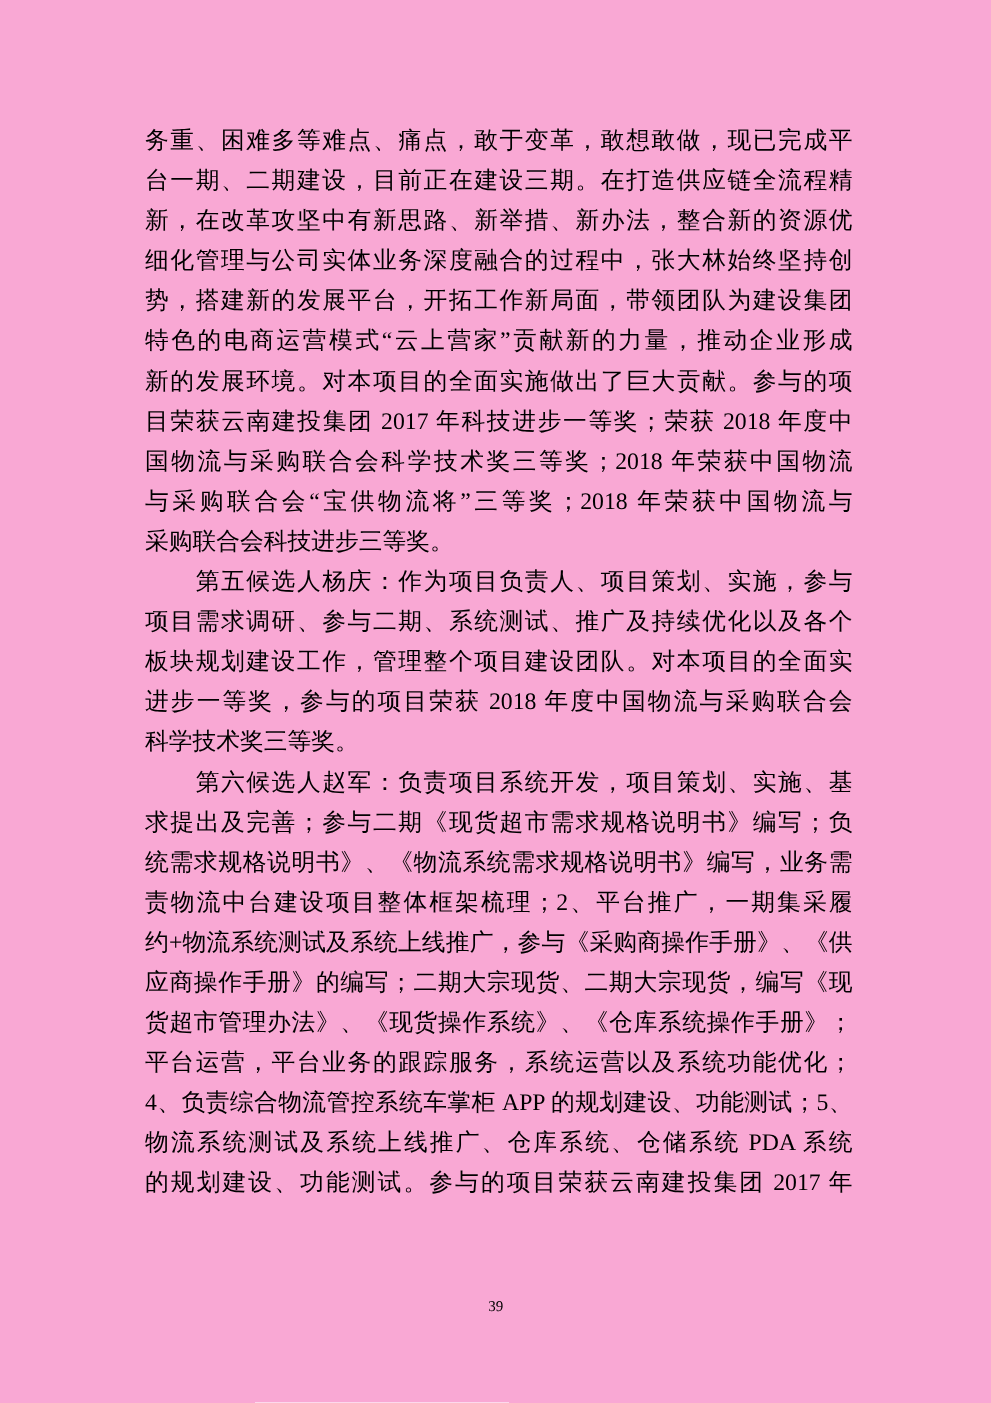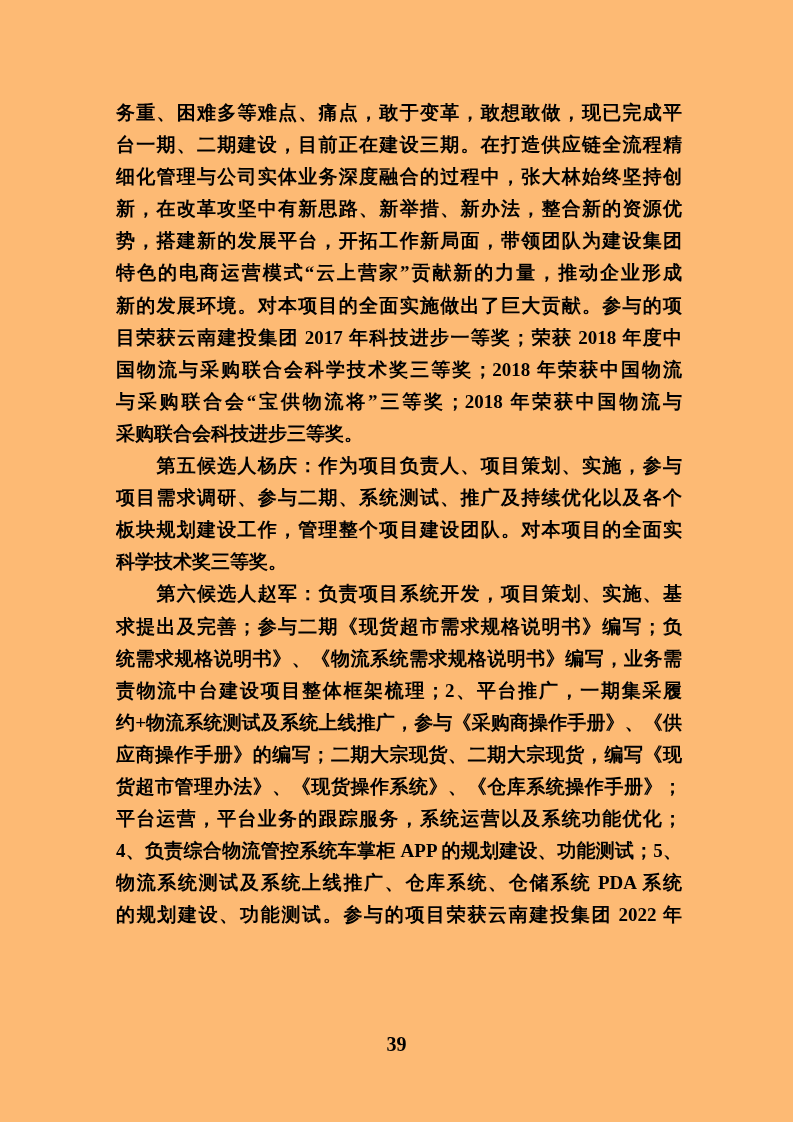--- a/index.html
+++ b/index.html
@@ -42,60 +42,61 @@
   }
   .footer {
     position: absolute;
     left: 0;
     right: 0;
     top: 1036px;
     text-align: center;
   }
   .page-number {
     display: inline-block;
-    font-size: 20px;
+    font-size: 12px;
     line-height: 17px;
     font-family: "Liberation Serif", "DejaVu Serif", serif;
     color: #000000;
   }
 </style>
 </head>
 <body>
 
-<div class="page" style="background: #fdba74; color: rgb(0, 0, 0); font-weight: bold;">
+<div class="page" style="background: #f9a8d4; color: rgb(0, 0, 0);">
   <div class="text-block">
       <div class="paragraph">
         <div class="line">务重、困难多等难点、痛点，敢于变革，敢想敢做，现已完成平</div>
         <div class="line">台一期、二期建设，目前正在建设三期。在打造供应链全流程精</div>
+        <div class="line">新，在改革攻坚中有新思路、新举措、新办法，整合新的资源优</div>
         <div class="line">细化管理与公司实体业务深度融合的过程中，张大林始终坚持创</div>
-        <div class="line">新，在改革攻坚中有新思路、新举措、新办法，整合新的资源优</div>
         <div class="line">势，搭建新的发展平台，开拓工作新局面，带领团队为建设集团</div>
         <div class="line">特色的电商运营模式“云上营家”贡献新的力量，推动企业形成</div>
         <div class="line">新的发展环境。对本项目的全面实施做出了巨大贡献。参与的项</div>
         <div class="line">目荣获云南建投集团 2017 年科技进步一等奖；荣获 2018 年度中</div>
         <div class="line">国物流与采购联合会科学技术奖三等奖；2018 年荣获中国物流</div>
         <div class="line">与采购联合会“宝供物流将”三等奖；2018 年荣获中国物流与</div>
         <div class="line para-end">采购联合会科技进步三等奖。</div>
       </div>
       <div class="paragraph">
         <div class="line">　　第五候选人杨庆：作为项目负责人、项目策划、实施，参与</div>
         <div class="line">项目需求调研、参与二期、系统测试、推广及持续优化以及各个</div>
         <div class="line">板块规划建设工作，管理整个项目建设团队。对本项目的全面实</div>
+        <div class="line">进步一等奖，参与的项目荣获 2018 年度中国物流与采购联合会</div>
         <div class="line para-end">科学技术奖三等奖。</div>
       </div>
       <div class="paragraph">
         <div class="line">　　第六候选人赵军：负责项目系统开发，项目策划、实施、基</div>
         <div class="line">求提出及完善；参与二期《现货超市需求规格说明书》编写；负</div>
         <div class="line">统需求规格说明书》、《物流系统需求规格说明书》编写，业务需</div>
         <div class="line">责物流中台建设项目整体框架梳理；2、平台推广，一期集采履</div>
         <div class="line">约+物流系统测试及系统上线推广，参与《采购商操作手册》、《供</div>
         <div class="line">应商操作手册》的编写；二期大宗现货、二期大宗现货，编写《现</div>
         <div class="line">货超市管理办法》、《现货操作系统》、《仓库系统操作手册》；3、</div>
         <div class="line">平台运营，平台业务的跟踪服务，系统运营以及系统功能优化；</div>
         <div class="line">4、负责综合物流管控系统车掌柜 APP 的规划建设、功能测试；5、</div>
         <div class="line">物流系统测试及系统上线推广、仓库系统、仓储系统 PDA 系统</div>
-        <div class="line">的规划建设、功能测试。参与的项目荣获云南建投集团 2022 年</div>
+        <div class="line">的规划建设、功能测试。参与的项目荣获云南建投集团 2017 年</div>
       </div>
     </div>
   <div class="footer">
     <span class="page-number">39</span>
   </div>
 </div>
 
 </body></html>

